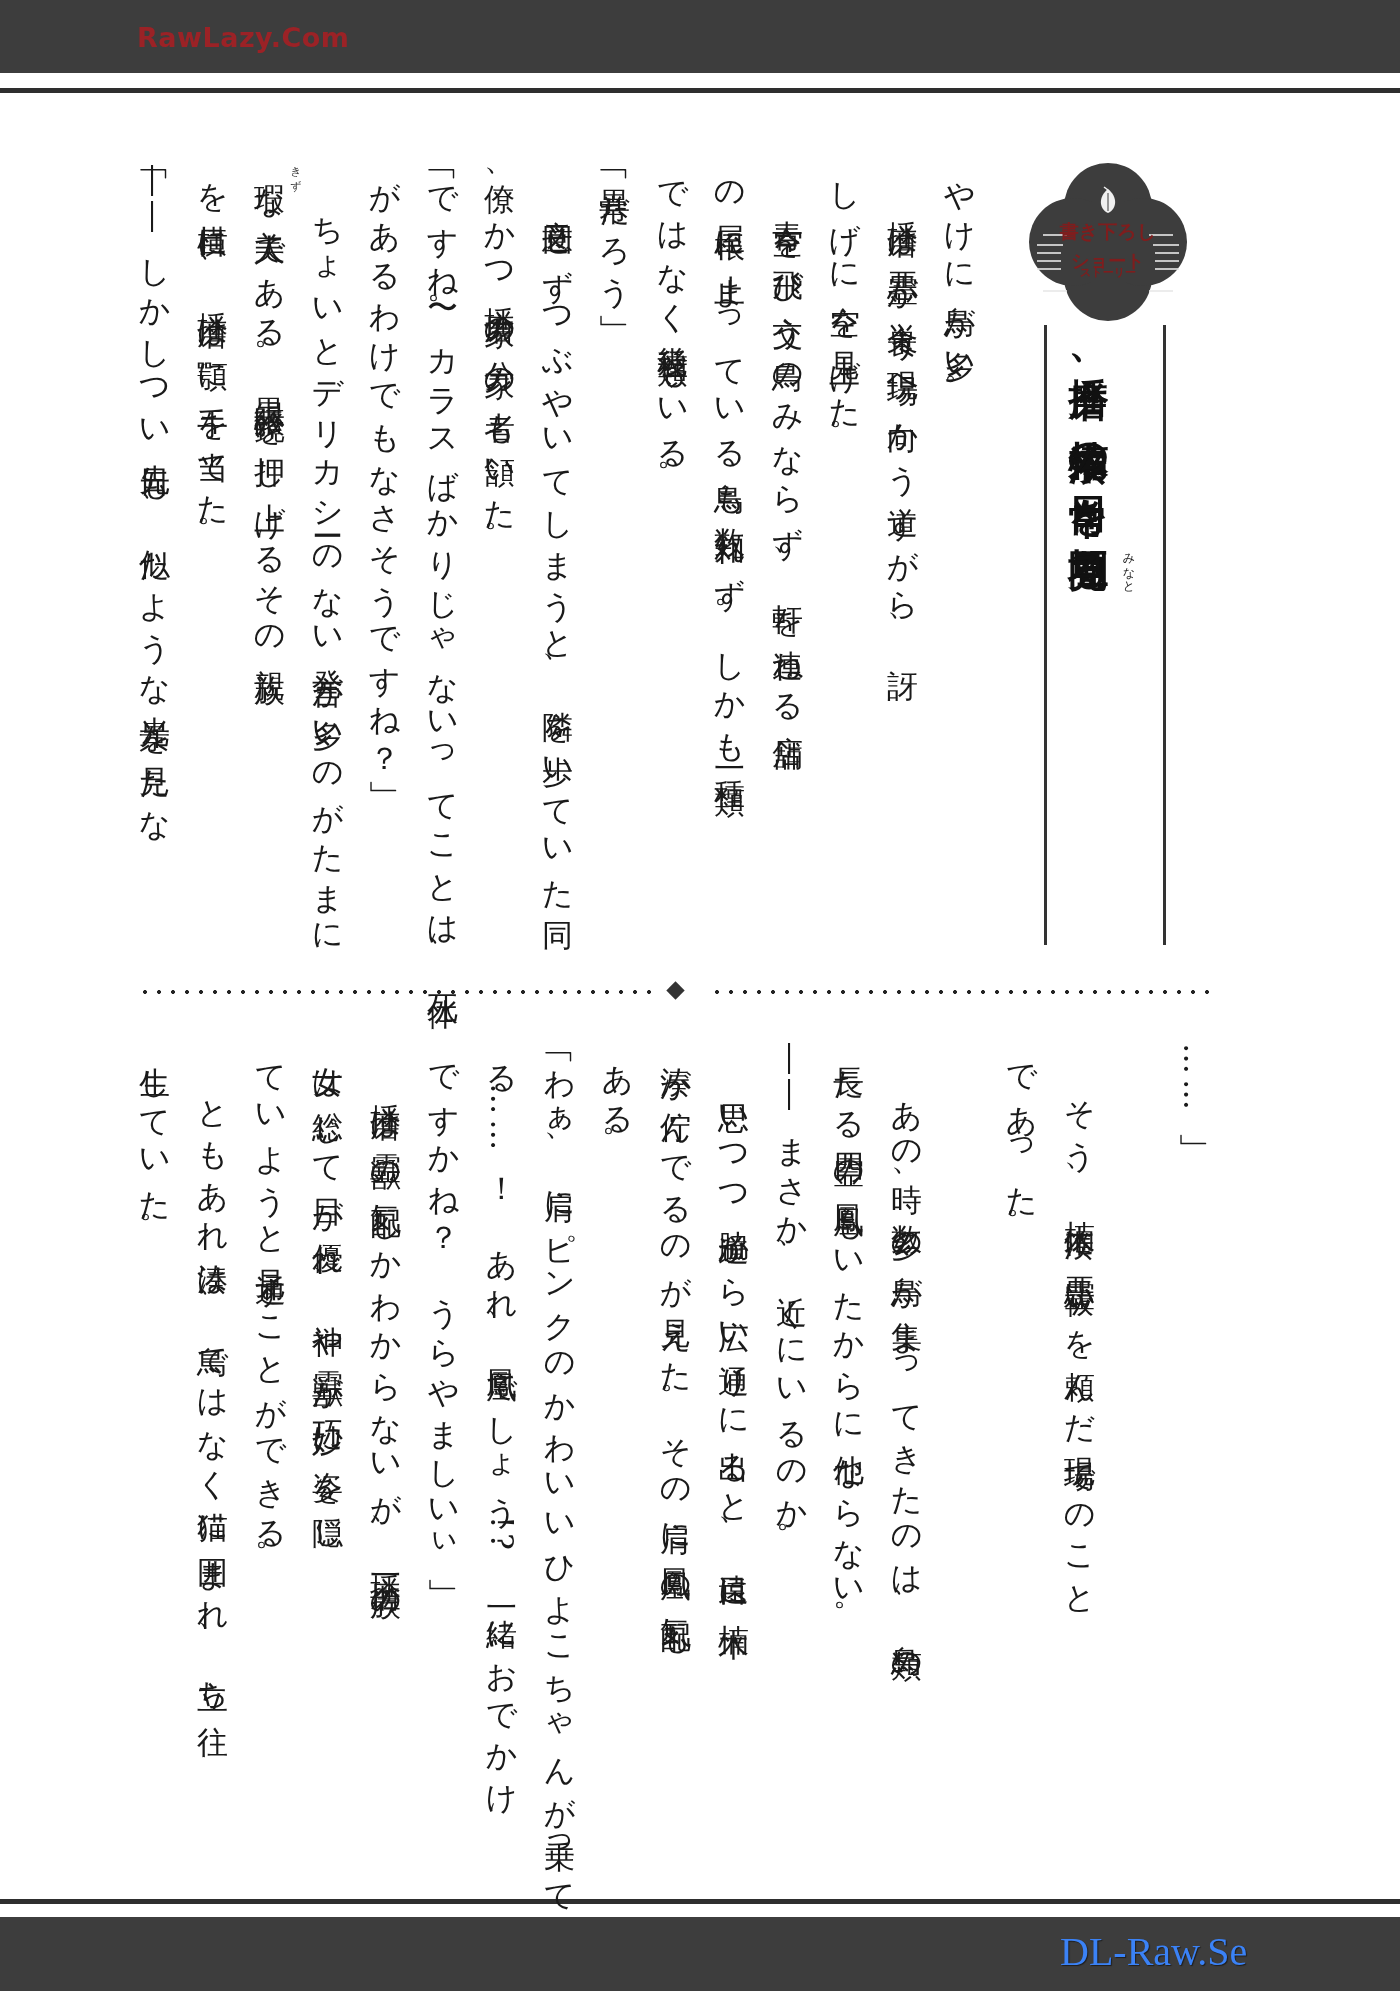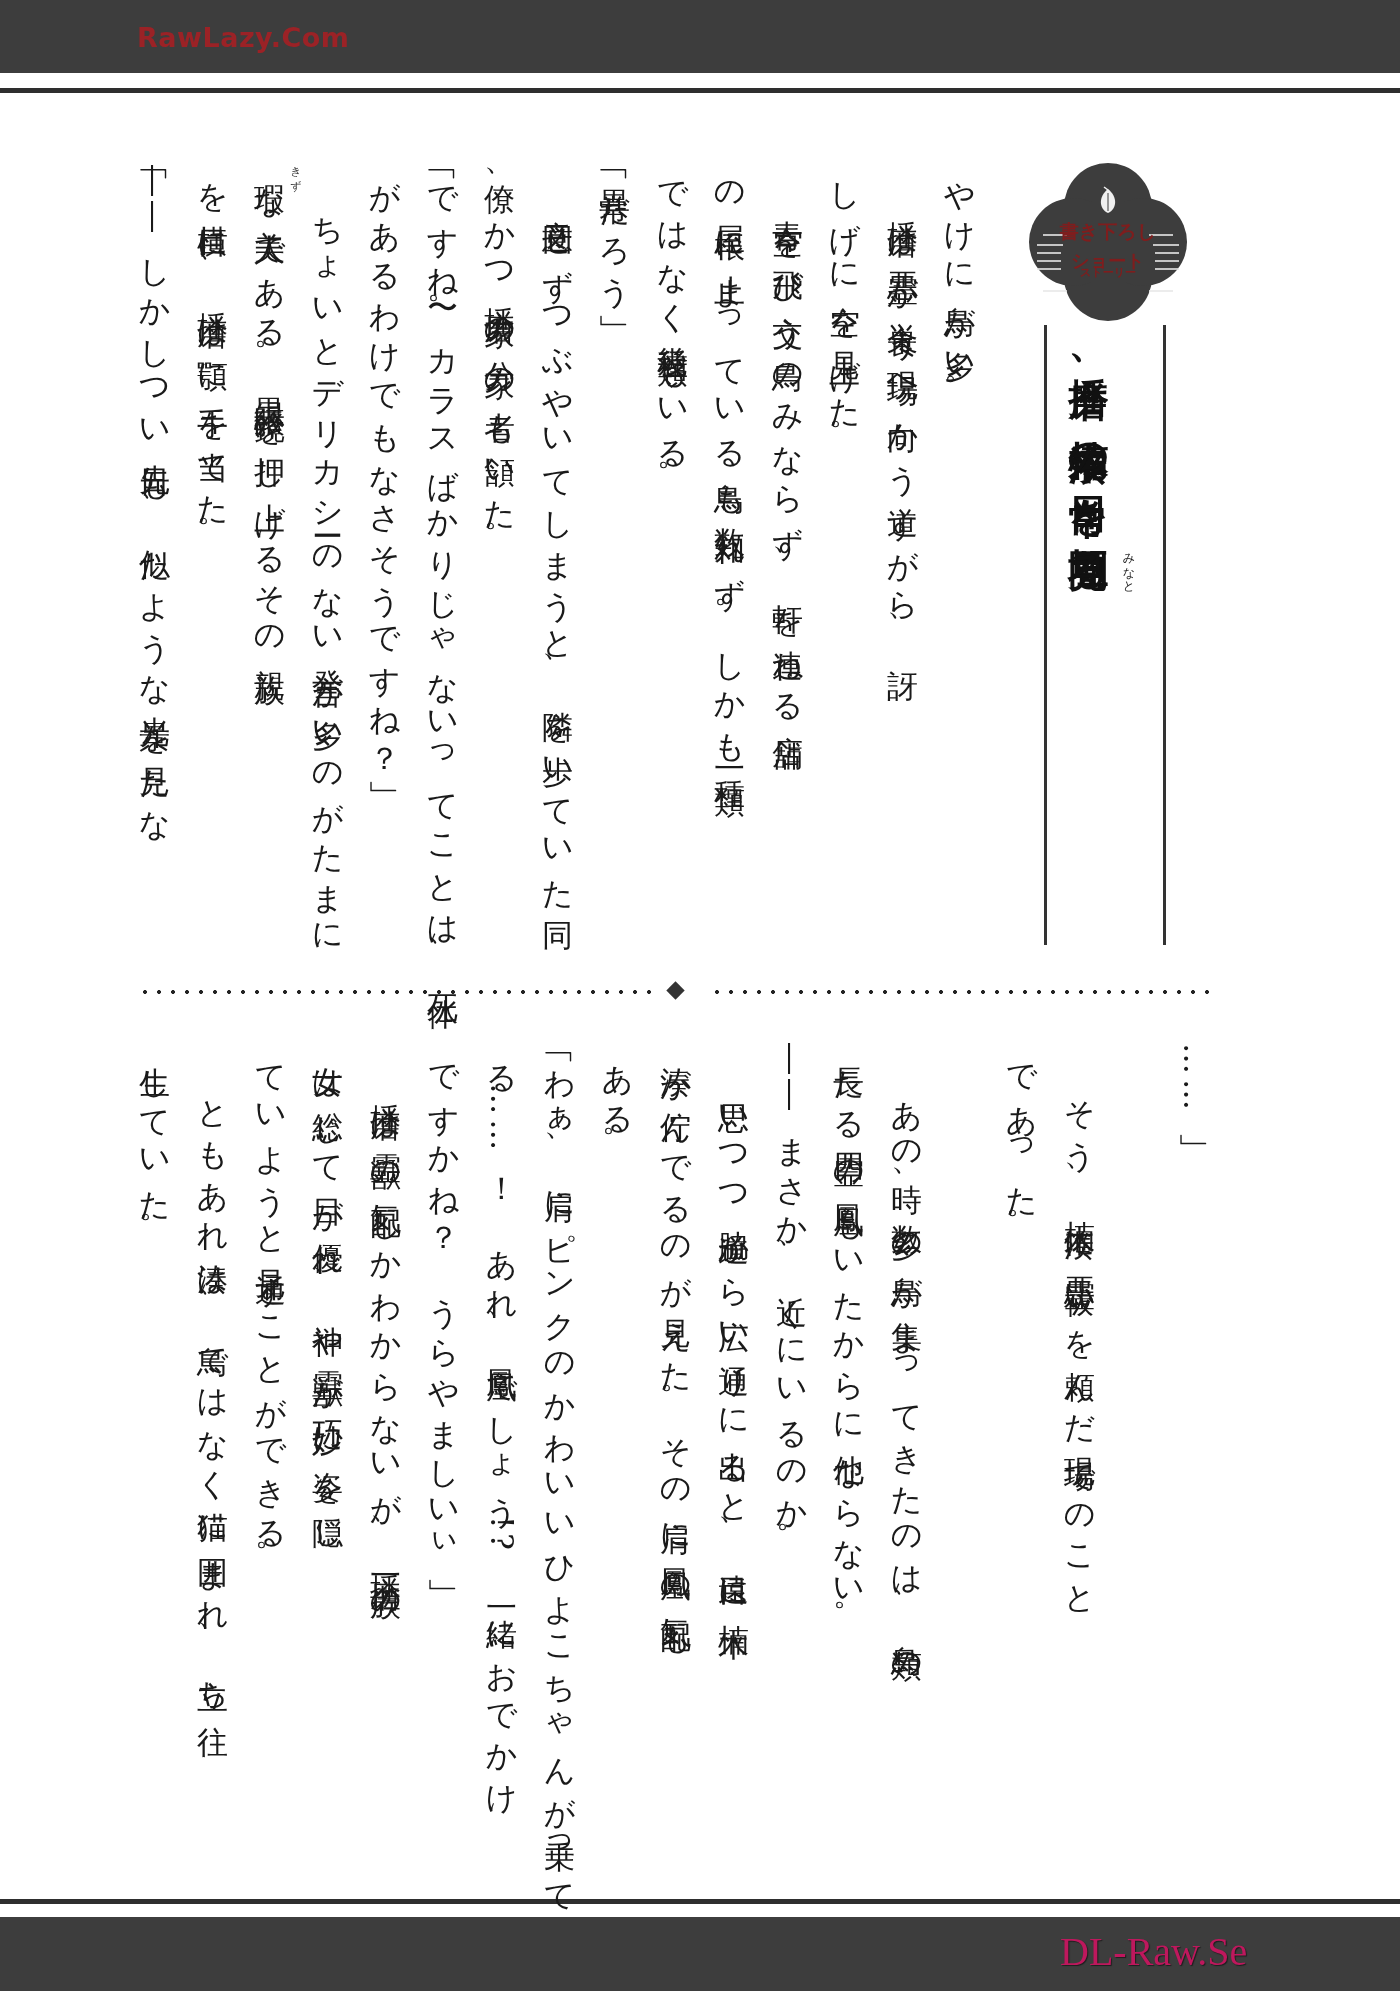--- a/index.html
+++ b/index.html
@@ -12,21 +12,21 @@
   .top-bar { position:absolute; left:0; top:0; width:1400px; height:73px; background:#3d3d3d; }
   .top-line { position:absolute; left:0; top:88px; width:1400px; height:5px; background:#2e2e2e; }
   .bottom-line { position:absolute; left:0; top:1899px; width:1400px; height:5px; background:#2e2e2e; }
   .bottom-bar { position:absolute; left:0; top:1917px; width:1400px; height:74px; background:#3d3d3d; }
   .wm-top {
     position:absolute; left:137px; top:22px; font-family:"DejaVu Sans", sans-serif;
     font-weight:bold; font-size:27px; color:#9b2226; letter-spacing:0.5px;
   }
   .wm-bottom {
     position:absolute; left:1060px; top:1928px; font-family:"Liberation Serif", serif;
-    font-size:40px; color:#be185d; text-shadow:1px 1px 1px #1e1e1e;
+    font-size:40px; color:#3b82f6; text-shadow:1px 1px 1px #1e1e1e;
   }
 
   
   .badge { position:absolute; left:1023px; top:157px; width:170px; height:170px; }
   .badge svg { position:absolute; left:0; top:0; }
   .badge-text {
     position:absolute; left:0; width:170px; text-align:center;
     font-family:"DejaVu Sans", sans-serif; font-weight:bold; color:#7f1d1d;
   }
   .badge-l1 { top:62px; font-size:19px; }

